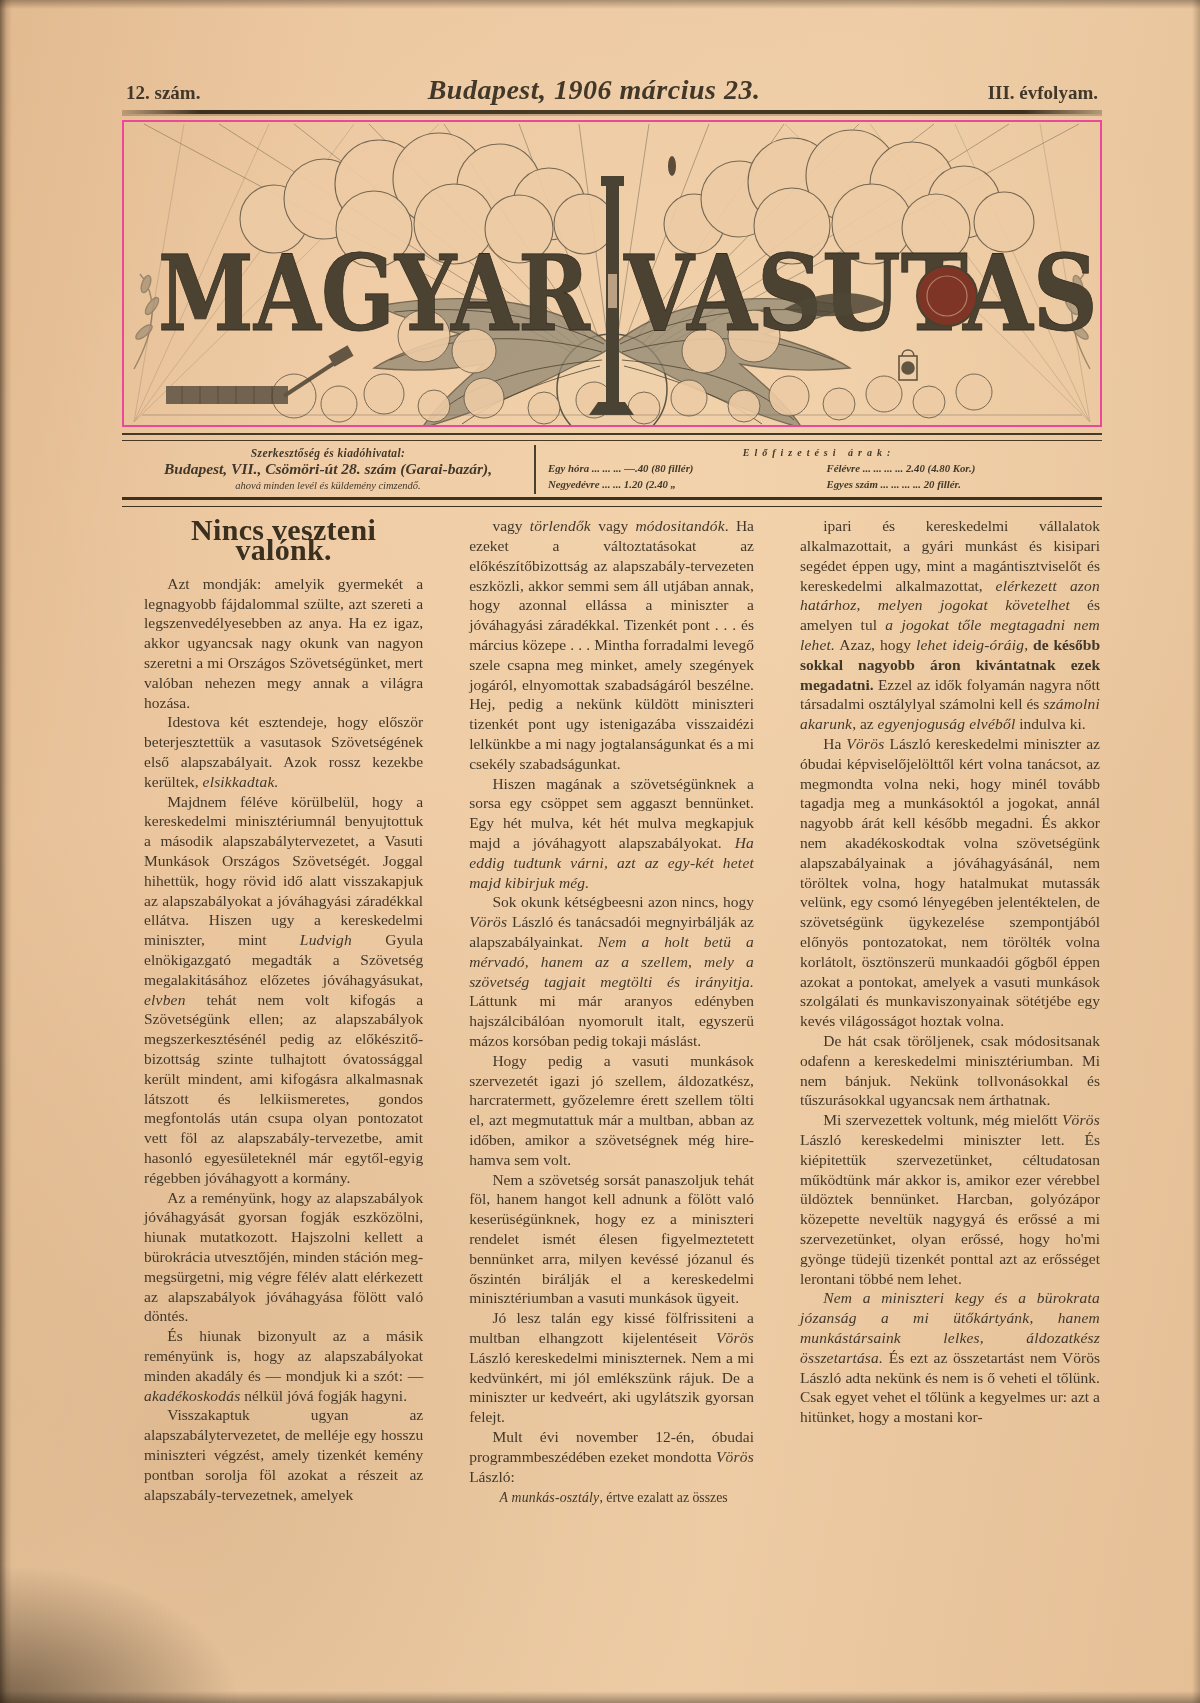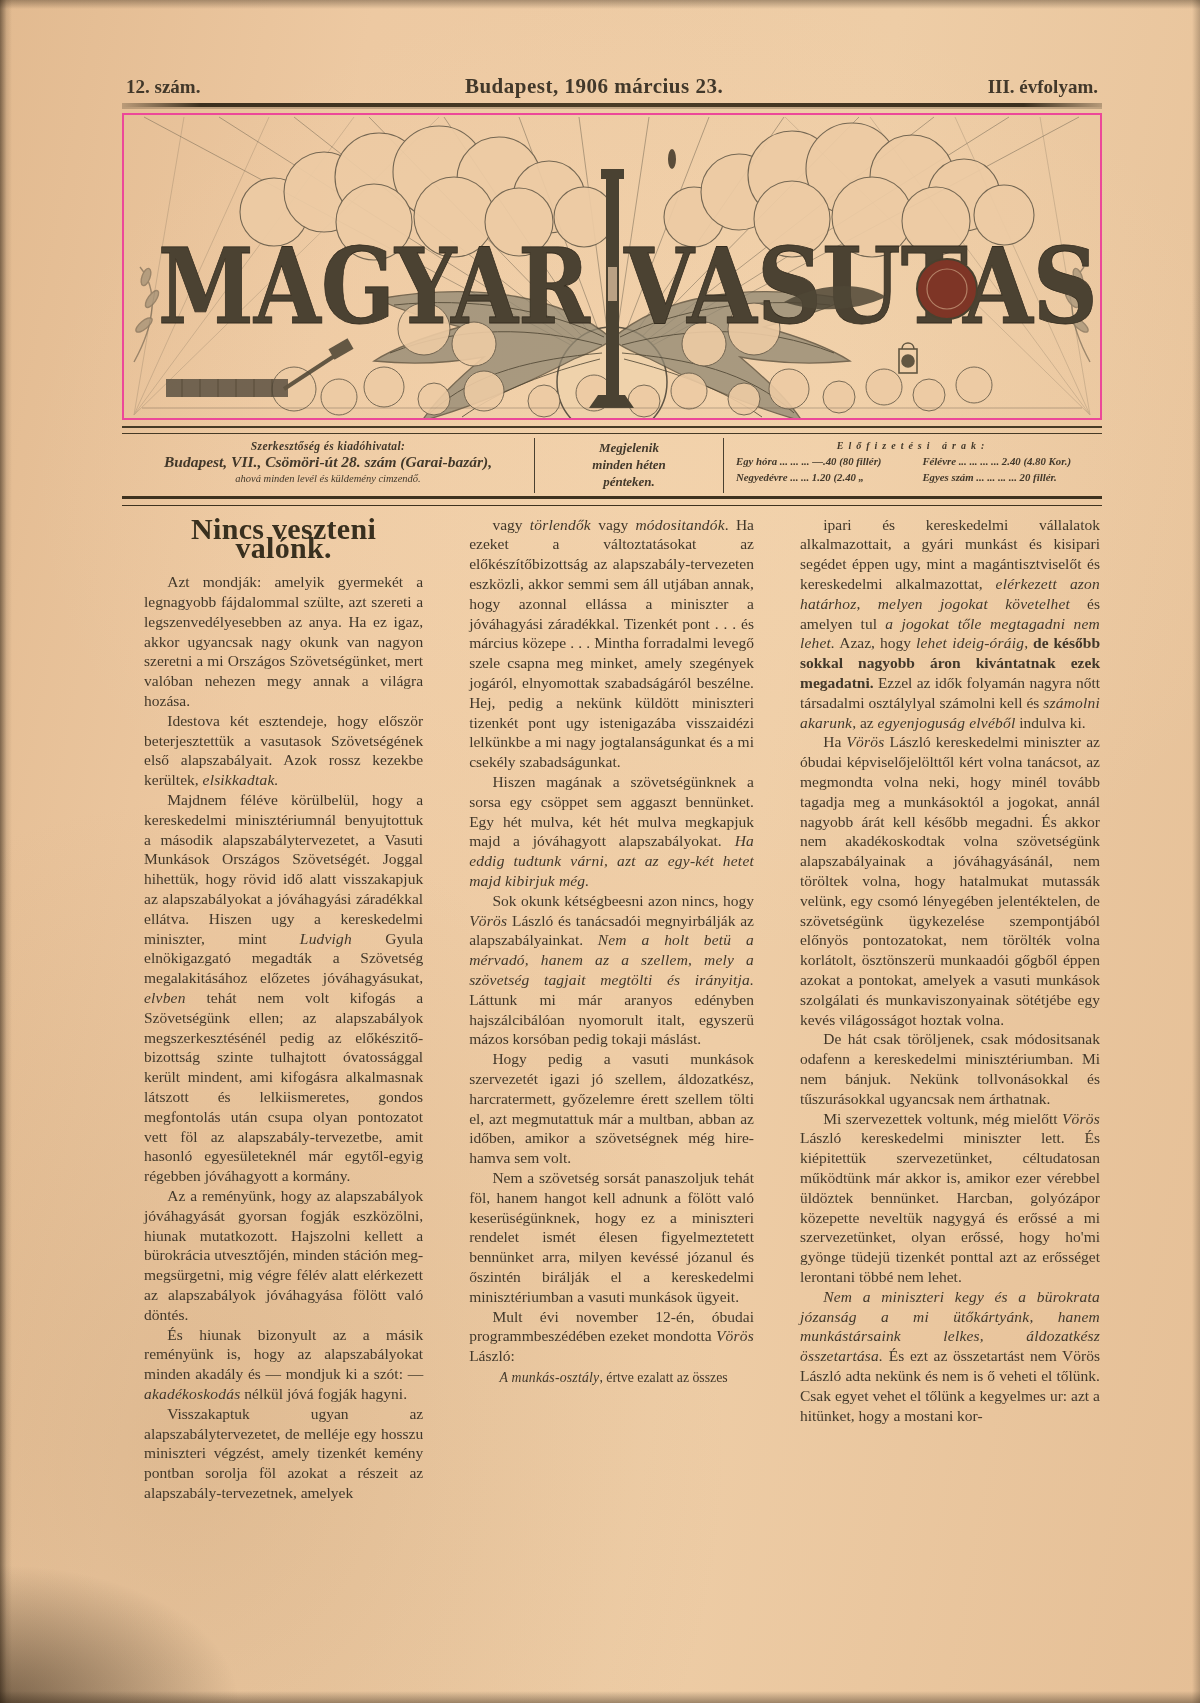--- a/index.html
+++ b/index.html
@@ -21,21 +21,21 @@
   .corner-bl{position:absolute;left:0;bottom:0;width:260px;height:150px;
     background:radial-gradient(ellipse at 0% 100%, rgba(35,24,12,.55), transparent 65%);}
   .edge-right{position:absolute;right:0;top:0;width:8px;height:100%;
     background:linear-gradient(270deg,rgba(40,28,15,.25),transparent);}
 
   .content{position:absolute;left:122px;top:74px;width:980px;}
 
   .dateline-row{display:flex;justify-content:space-between;align-items:baseline;
     font-weight:bold;padding:0 4px;}
   .dateline-row .issue{font-size:19px;}
-  .dateline-row .date{font-size:21px;letter-spacing:.5px;}
+  .dateline-row .date{font-size:28px;letter-spacing:.5px;font-style:italic;}
   .dateline-row .volume{font-size:19px;}
   .header-rule{margin-top:4px;height:4px;
     background:linear-gradient(90deg,rgba(59,47,30,.25),#3b2f1e 8%,#4a3c26 50%,#3b2f1e 92%,rgba(59,47,30,.3));
     box-shadow:0 2px 0 rgba(59,47,30,.25);}
 
   .masthead{margin-top:6px;height:303px;border:2px solid #ec4899;position:relative;
     background:transparent;}
   .masthead svg{display:block;width:100%;height:100%;}
 
   .thin-double-rule{margin-top:6px;height:5px;border-top:2px solid #463a26;border-bottom:1px solid #463a26;}
@@ -231,25 +231,20 @@
 
   <div class="thin-double-rule"></div>
 
   <div class="infobar">
     <div class="cell cell-editorial">
       <div class="l1">Szerkesztőség és kiadóhivatal:</div>
       <div class="l2">Budapest, VII., Csömöri-út 28. szám (Garai-bazár),</div>
       <div class="l3">ahová minden levél és küldemény cimzendő.</div>
     </div>
     <div class="vsep"></div>
-    <div class="cell cell-freq">
-      <span>Megjelenik</span>
-      <span>minden héten</span>
-      <span>pénteken.</span>
-    </div>
     <div class="vsep"></div>
     <div class="cell cell-subs">
       <div class="subs-title">Előfizetési árak:</div>
       <div class="subs-cols">
         <div class="subs-col left">
             <div>Egy hóra ... ... ... —.40  (80 fillér)</div>
             <div>Negyedévre ... ...  1.20  (2.40 „</div>
           </div>
         <div class="subs-div"></div>
         <div class="subs-col right">
@@ -274,20 +269,21 @@
           <p>Visszakaptuk ugyan az alapszabálytervezetet, de melléje egy hosszu miniszteri végzést, amely tizenkét kemény pontban sorolja föl azokat a részeit az alapszabály-tervezetnek, amelyek</p>
         </div>
     </section>
     <section class="col col2">
       <div>
           <p>vagy <i>törlendők</i> vagy <i>módositandók</i>. Ha ezeket a változtatásokat az előkészítőbizottság az alapszabály-tervezeten eszközli, akkor semmi sem áll utjában annak, hogy azonnal ellássa a miniszter a jóváhagyási záradékkal. Tizenkét pont . . . és március közepe . . . Mintha forradalmi levegő szele csapna meg minket, amely szegények jogáról, elnyomottak szabadságáról beszélne. Hej, pedig a nekünk küldött miniszteri tizenkét pont ugy istenigazába visszaidézi lelkünkbe a mi nagy jogtalanságunkat és a mi csekély szabadságunkat.</p>
           <p>Hiszen magának a szövetségünknek a sorsa egy csöppet sem aggaszt bennünket. Egy hét mulva, két hét mulva megkapjuk majd a jóváhagyott alapszabályokat. <i>Ha eddig tudtunk várni, azt az egy-két hetet majd kibirjuk még.</i></p>
           <p>Sok okunk kétségbeesni azon nincs, hogy <i>Vörös</i> László és tanácsadói megnyirbálják az alapszabályainkat. <i>Nem a holt betü a mérvadó, hanem az a szellem, mely a szövetség tagjait megtölti és irányitja.</i> Láttunk mi már aranyos edényben hajszálcibálóan nyomorult italt, egyszerü mázos korsóban pedig tokaji máslást.</p>
           <p>Hogy pedig a vasuti munkások szervezetét igazi jó szellem, áldozatkész, harcratermett, győzelemre érett szellem tölti el, azt megmutattuk már a multban, abban az időben, amikor a szövetségnek még hire-hamva sem volt.</p>
           <p>Nem a szövetség sorsát panaszoljuk tehát föl, hanem hangot kell adnunk a fölött való keserüségünknek, hogy ez a miniszteri rendelet ismét élesen figyelmeztetett bennünket arra, milyen kevéssé józanul és őszintén birálják el a kereskedelmi minisztériumban a vasuti munkások ügyeit.</p>
+          <p>Jó lesz talán egy kissé fölfrissiteni a multban elhangzott kijelentéseit <i>Vörös</i> László kereskedelmi miniszternek. Nem a mi kedvünkért, mi jól emlékszünk rájuk. De a miniszter ur kedveért, aki ugylátszik gyorsan felejt.</p>
           <p>Mult évi november 12-én, óbudai programmbeszédében ezeket mondotta <i>Vörös</i> László:</p>
           <p class="quote"><i>A munkás-osztály</i>, értve ezalatt az összes</p>
         </div>
     </section>
     <section class="col col3">
       <div>
           <p>ipari és kereskedelmi vállalatok alkalmazottait, a gyári munkást és kisipari segédet éppen ugy, mint a magántisztviselőt és kereskedelmi alkalmazottat, <i>elérkezett azon határhoz, melyen jogokat követelhet</i> és amelyen tul <i>a jogokat tőle megtagadni nem lehet.</i> Azaz, hogy <i>lehet ideig-óráig</i>, <b>de később sokkal nagyobb áron kivántatnak ezek megadatni.</b> Ezzel az idők folyamán nagyra nőtt társadalmi osztálylyal számolni kell és <i>számolni akarunk</i>, az <i>egyenjoguság elvéből</i> indulva ki.</p>
           <p>Ha <i>Vörös</i> László kereskedelmi miniszter az óbudai képviselőjelölttől kért volna tanácsot, az megmondta volna neki, hogy minél tovább tagadja meg a munkásoktól a jogokat, annál nagyobb árát kell később megadni. És akkor nem akadékoskodtak volna szövetségünk alapszabályainak a jóváhagyásánál, nem töröltek volna, hogy hatalmukat mutassák velünk, egy csomó lényegében jelentéktelen, de szövetségünk ügykezelése szempontjából előnyös pontozatokat, nem törölték volna korlátolt, ösztönszerü munkaadói gőgből éppen azokat a pontokat, amelyek a vasuti munkások szolgálati és munkaviszonyainak sötétjébe egy kevés világosságot hoztak volna.</p>
           <p>De hát csak töröljenek, csak módositsanak odafenn a kereskedelmi minisztériumban. Mi nem bánjuk. Nekünk tollvonásokkal és tűszurásokkal ugyancsak nem árthatnak.</p>
           <p>Mi szervezettek voltunk, még mielőtt <i>Vörös</i> László kereskedelmi miniszter lett. És kiépitettük szervezetünket, céltudatosan működtünk már akkor is, amikor ezer vérebbel üldöztek bennünket. Harcban, golyózápor közepette neveltük nagygyá és erőssé a mi szervezetünket, olyan erőssé, hogy ho'mi gyönge tüdejü tizenkét ponttal azt az erősséget lerontani többé nem lehet.</p>

